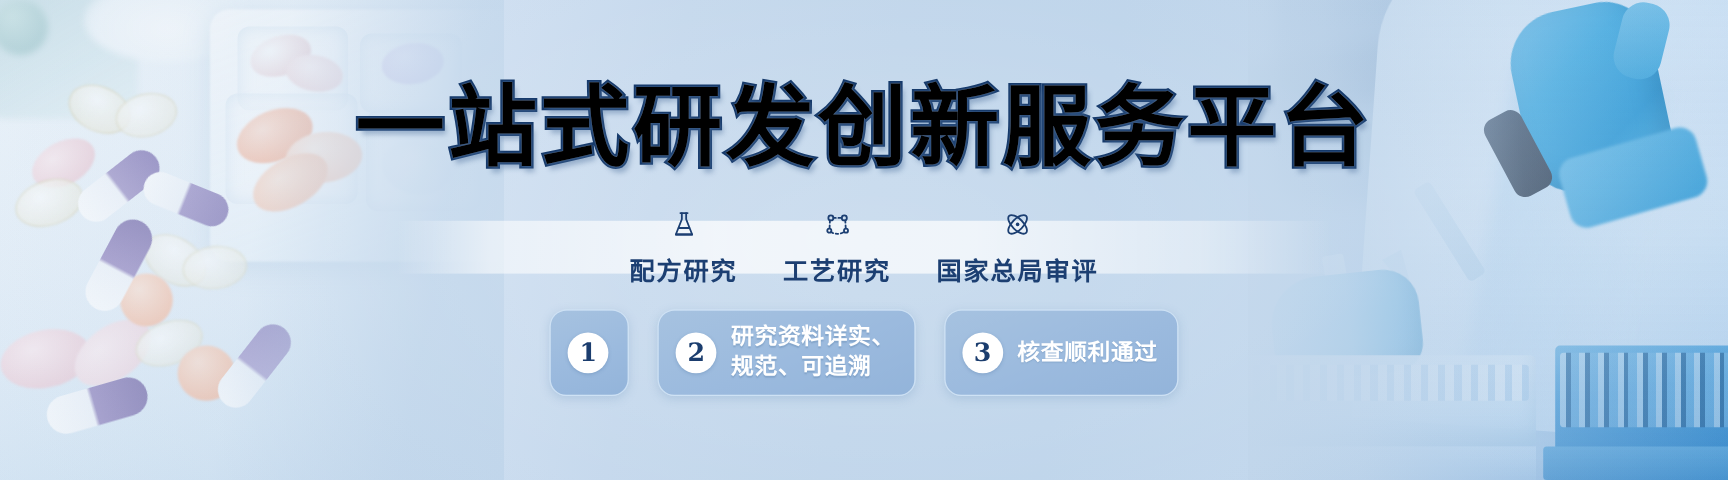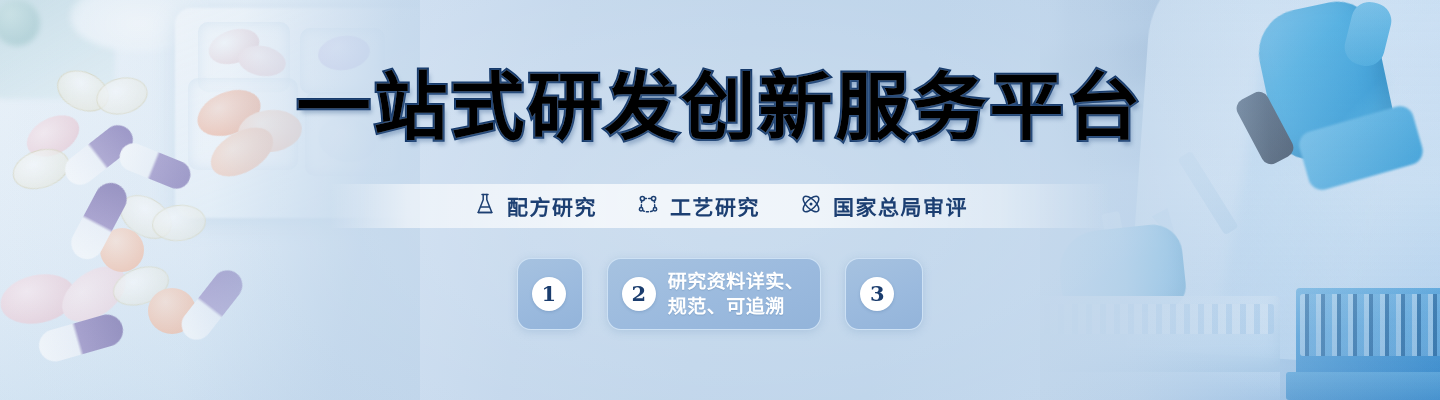--- a/index.html
+++ b/index.html
@@ -431,28 +431,29 @@
       rgba(255,255,255,0.70) 62%,
       rgba(255,255,255,0.42) 86%,
       rgba(255,255,255,0.0) 100%);
     display: flex;
     align-items: center;
     justify-content: center;
     gap: 38px;
   }
   .service-item {
     display: flex;
-    align-items: flex-start;
+    align-items: center;
     gap: 9px;
     color: #1c3f72;
     font-family: "DejaVu Sans", "Liberation Sans", sans-serif;
     font-size: 21px;
     font-weight: 700;
     letter-spacing: 1.5px;
     white-space: nowrap;
+    flex-direction: column;
   }
   .service-item .svc-icon {
     display: inline-flex;
     align-items: center;
     justify-content: center;
     width: 26px;
     height: 26px;
   }
   .service-item .svc-icon svg { display: block; }
 
@@ -628,19 +629,20 @@
         <div class="card-num">2</div>
         <div class="card-text">
           <span>研究资料详实、</span>
           <span>规范、可追溯</span>
         </div>
       </div>
 
       <div class="card">
         <div class="card-num">3</div>
         <div class="card-text">
+          <span>核查顺利通过</span>
         </div>
       </div>
 
     </div>
 
   </div>
 </div>
 
 </body></html>

